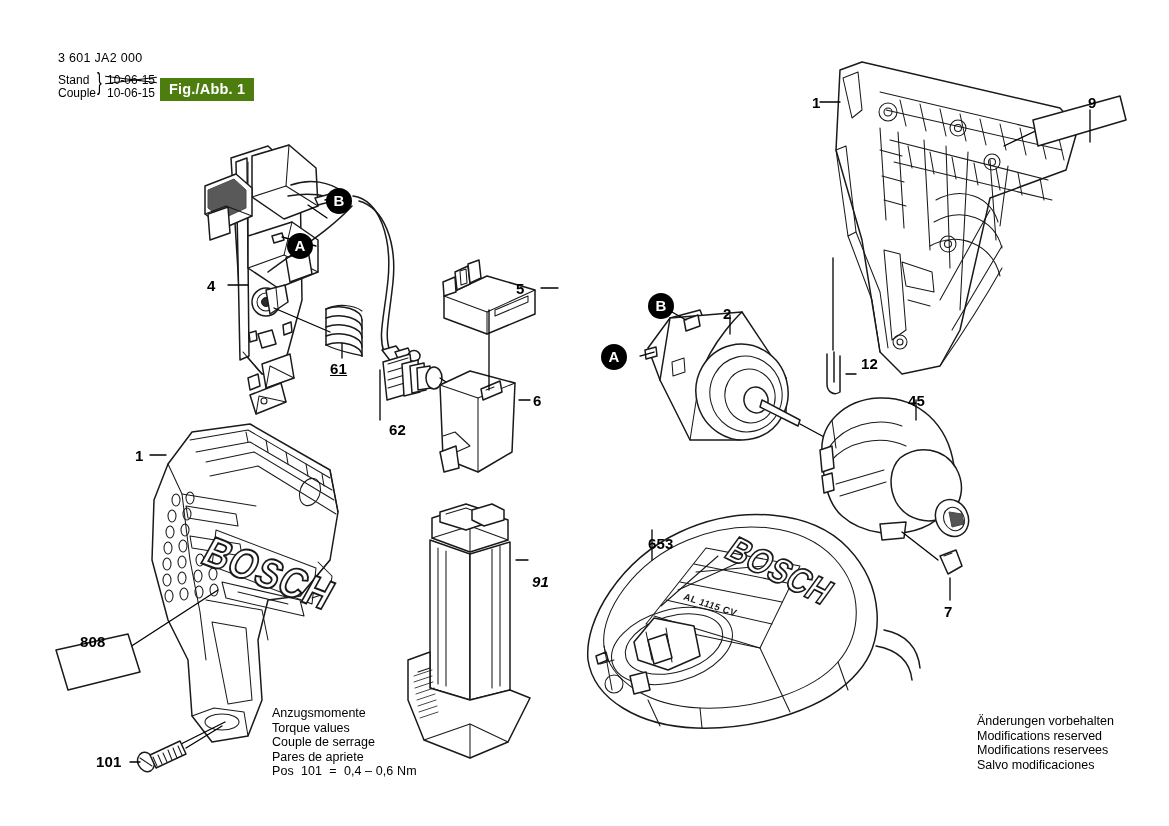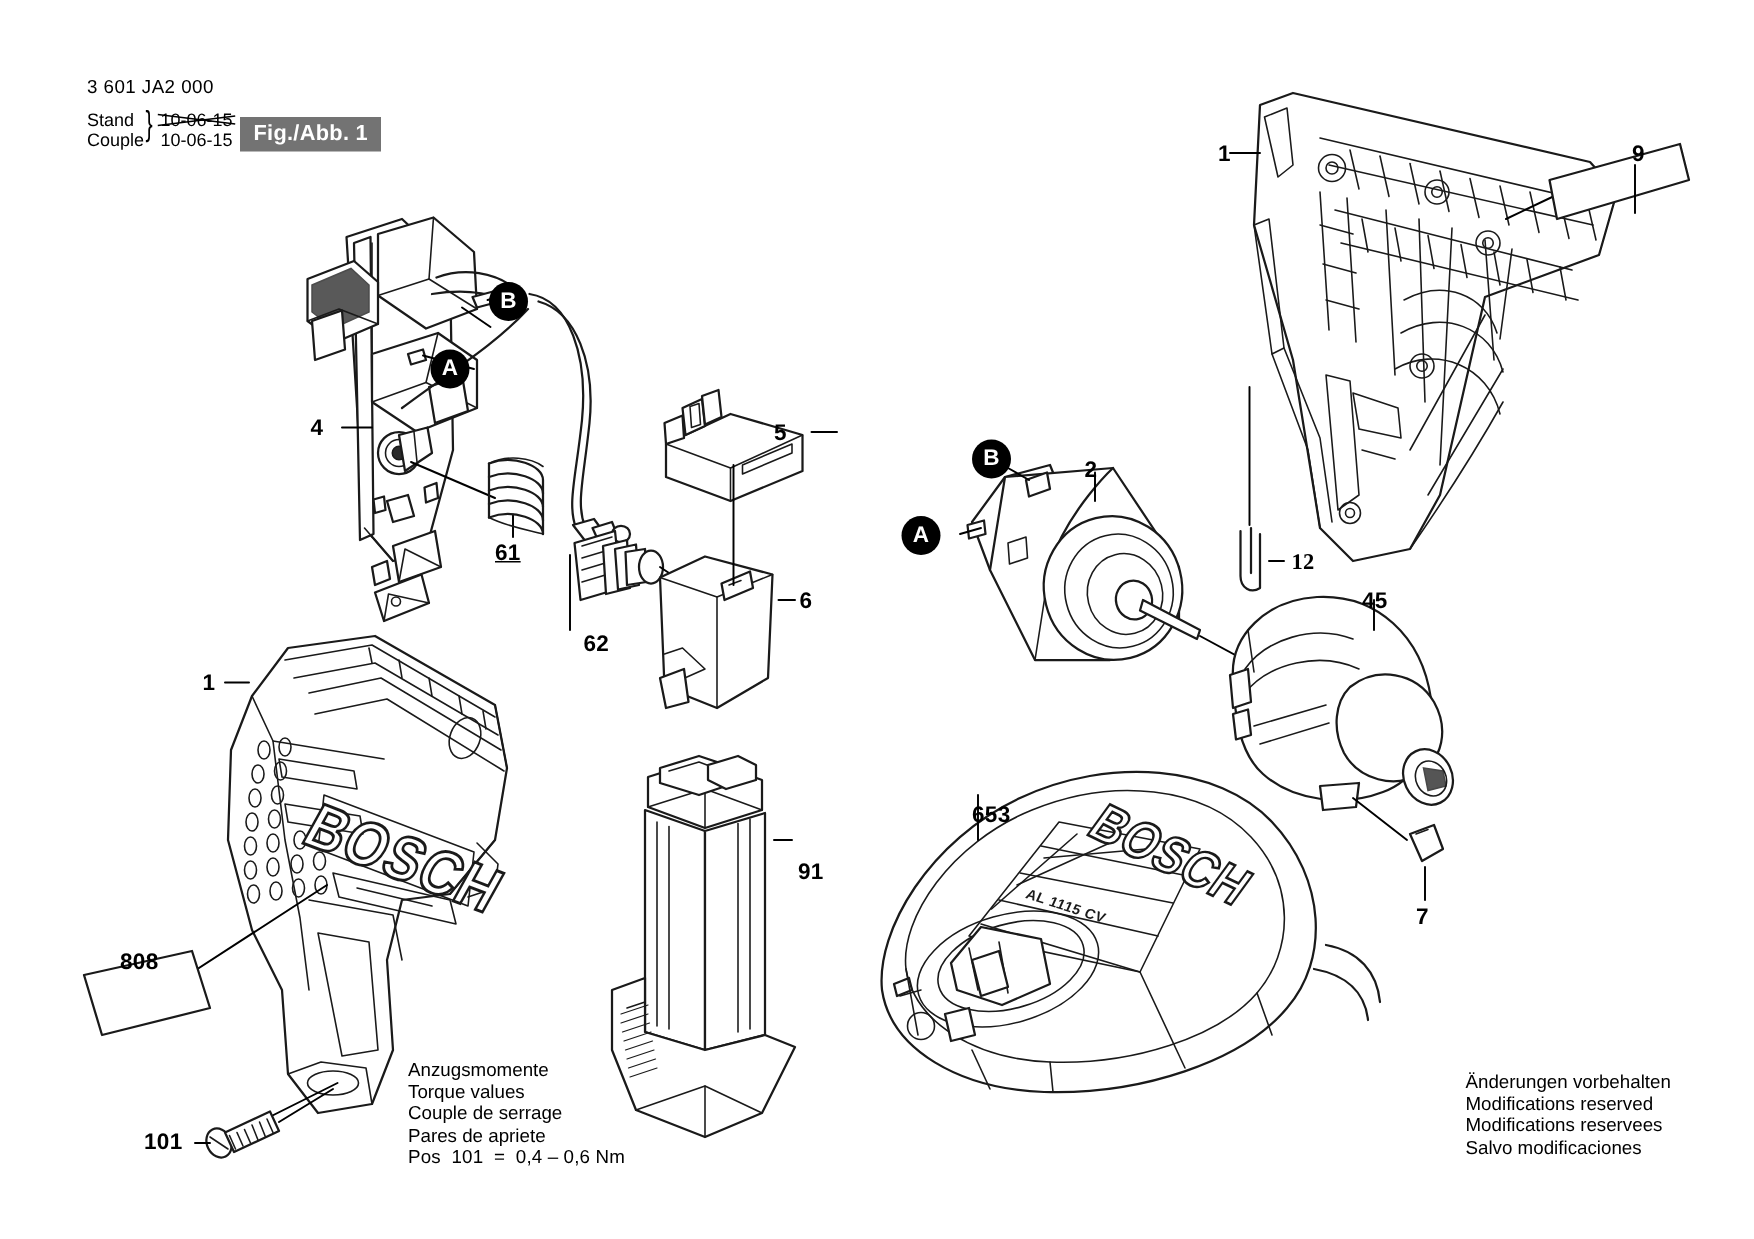--- a/index.html
+++ b/index.html
@@ -73,21 +73,21 @@
     border-top: 1.6px solid #000;
     transform: rotate(7deg);
   }
   #hdr-date-new {
     left: 107px; top: 87px;
     font-size: 12px;
   }
   #fig-badge {
     position: absolute;
     left: 160px; top: 78px;
-    background: #737373;
+    background: #4d7c0f;
     color: #ffffff;
     font-size: 14.5px;
     font-weight: bold;
     padding: 3px 9px 4px 9px;
     letter-spacing: 0.2px;
   }
   
   .callout {
     position: absolute;
     font-size: 15px;
@@ -560,21 +560,21 @@
   <div class="txt" id="hdr-date-old"><span class="strike">10-06-15</span></div>
 
   <div class="txt" id="hdr-date-new">10-06-15</div>
 
   <div id="fig-badge">Fig./Abb. 1</div>
 
   <div class="callout" style="left:812px; top:94px;">1</div>
 
   <div class="callout" style="left:1088px; top:94px;">9</div>
 
-  <div class="callout" style="left:861px; top:367px;font-family:Liberation Serif, serif;">12</div>
+  <div class="callout" style="left:861px; top:355px;">12</div>
 
   <div class="callout" style="left:723px; top:305px;">2</div>
 
   <div class="callout" style="left:908px; top:392px;">45</div>
 
   <div class="callout" style="left:944px; top:603px;">7</div>
 
   <div class="callout" style="left:207px; top:277px;">4</div>
 
   <div class="callout" style="left:330px; top:360px;text-decoration:underline;">61</div>
@@ -584,21 +584,21 @@
   <div class="callout" style="left:516px; top:280px;">5</div>
 
   <div class="callout" style="left:533px; top:392px;">6</div>
 
   <div class="callout" style="left:135px; top:447px;">1</div>
 
   <div class="callout" style="left:80px; top:633px;">808</div>
 
   <div class="callout" style="left:96px; top:753px;">101</div>
 
-  <div class="callout" style="left:532px; top:573px;">91</div>
+  <div class="callout" style="left:532px; top:573px;font-style:italic;">91</div>
 
   <div class="callout" style="left:636px; top:535px;margin-left:12px;">653</div>
 
   <div class="letter-circle" style="left:326px; top:188px;">B</div>
 
   <div class="letter-circle" style="left:287px; top:233px;">A</div>
 
   <div class="letter-circle" style="left:648px; top:293px;">B</div>
 
   <div class="letter-circle" style="left:601px; top:344px;">A</div>

